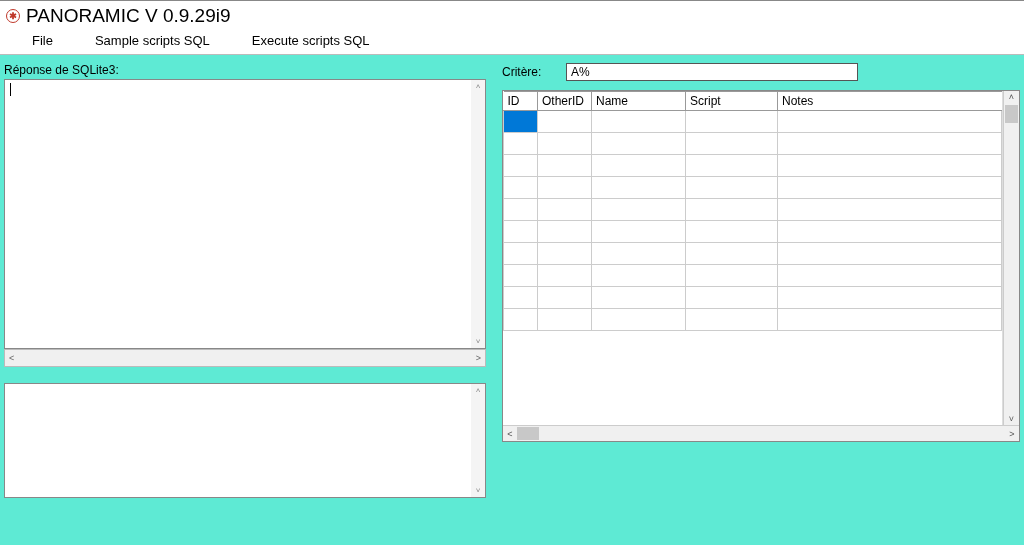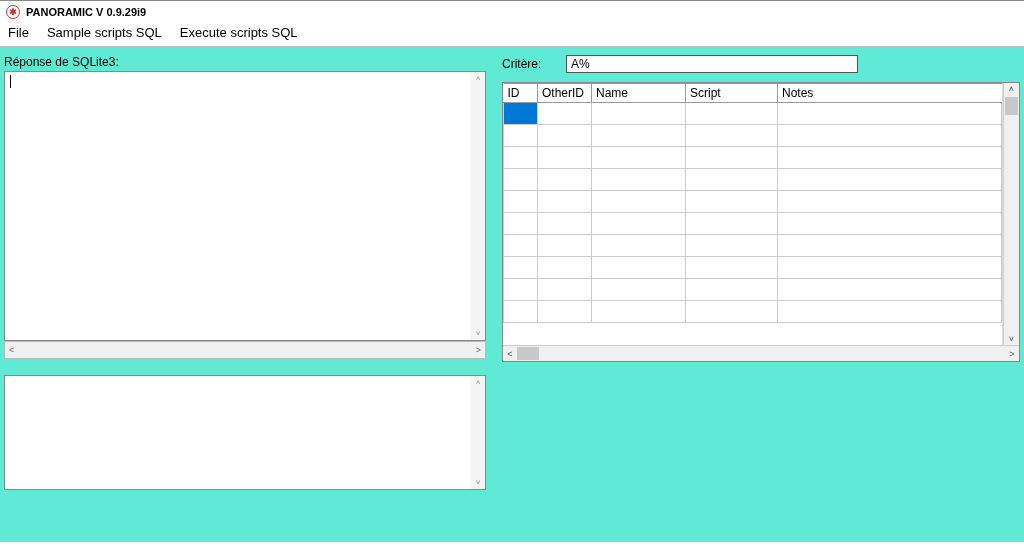--- a/index.html
+++ b/index.html
@@ -26,29 +26,29 @@
     border: 1.5px solid #c0392b;
     position: relative;
     display: flex;
     align-items: center;
     justify-content: center;
     font-size: 9px;
     color: #c0392b;
     font-weight: bold;
     line-height: 1;
   }
-  .title-text { font-size: 11px; font-weight: bold; }
+  .title-text { font-size: 19px; }
   .menubar {
     display: flex;
     gap: 18px;
     padding: 4px 8px 6px 8px;
     border-bottom: 1px solid #bbb;
     font-size: 13px;
   }
-  .menubar span { cursor: default; }
+  .menubar span { cursor: default; margin-left: 24px; }
   .client {
     display: flex;
     background: #5eead4;
     height: calc(545px - 1px - 22px - 27px);
   }
   .left-panel {
     width: 494px;
     padding: 8px 8px 0 4px;
     display: flex;
     flex-direction: column;
@@ -114,21 +114,21 @@
     border: 1px solid #555;
     background: #fff;
     font-family: inherit;
     font-size: 12px;
     padding: 1px 4px;
   }
   .grid-wrap {
     position: relative;
     border: 1px solid #888;
     background: #fff;
-    height: 280px;
+    height: 352px;
     display: flex;
     flex-direction: column;
   }
   .grid-scroll-area {
     flex: 1;
     position: relative;
     display: flex;
   }
   .grid-body {
     flex: 1;

